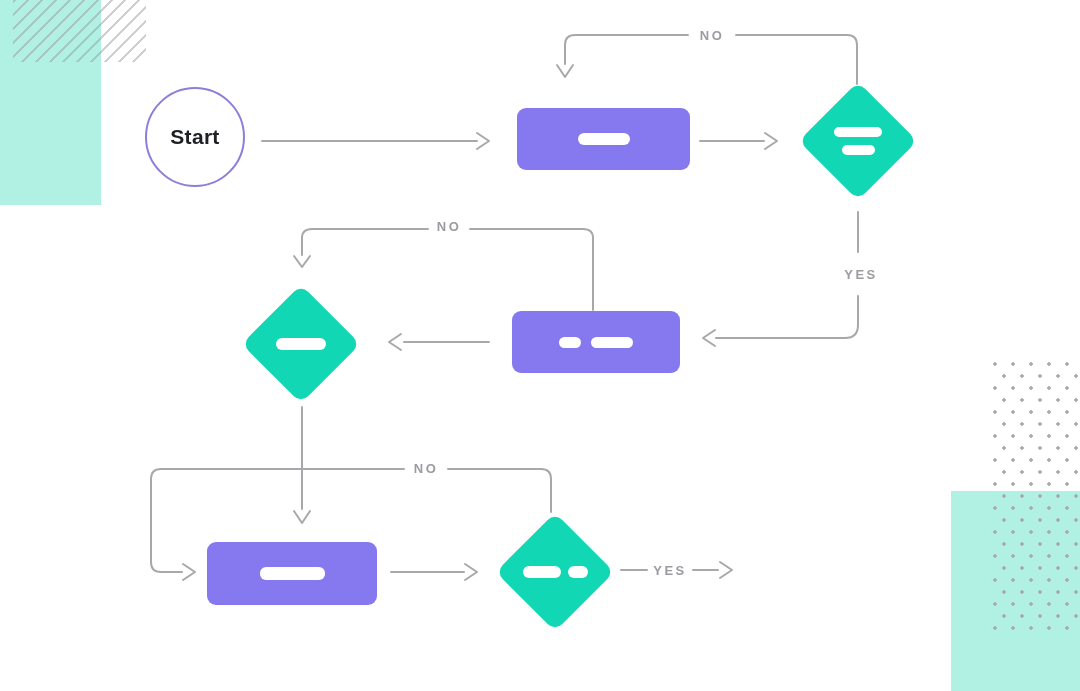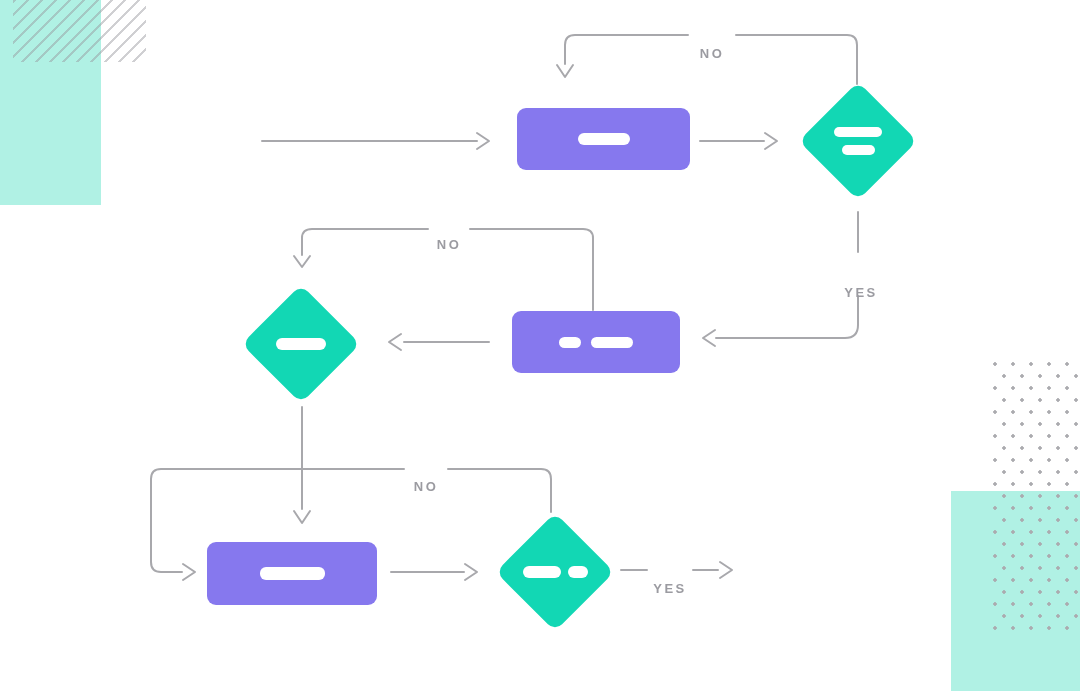--- a/index.html
+++ b/index.html
@@ -27,21 +27,21 @@
   
   svg.connectors{position:absolute;left:0;top:0;z-index:5;}
   svg.connectors path{
     fill:none;stroke:var(--connector,#a8a8ac);stroke-width:2;
     stroke-linecap:round;stroke-linejoin:round;
   }
   
   .edge-label{
     position:absolute;z-index:6;transform:translate(-50%,-50%);
     font-size:13px;font-weight:600;letter-spacing:2.5px;
-    color:var(--edge-label,#9b9ba1);white-space:nowrap;margin-top:18px;
+    color:var(--edge-label,#9b9ba1);white-space:nowrap;
   }
   
   .terminal{
     position:absolute;width:100px;height:100px;border-radius:50%;
     background:#ffffff;border:2px solid var(--terminal-border,#8a7fdb);
     display:flex;align-items:center;justify-content:center;z-index:7;
     box-sizing:border-box;
   }
   .terminal span{
     font-size:21px;font-weight:600;color:var(--terminal-text,#202124);
@@ -120,20 +120,23 @@
       <path d="M720 562 L732 570 L720 578"></path>
     </g>
   </svg>
 
   <span class="edge-label" style="left:712px;top:35px;">NO</span>
   <span class="edge-label" style="left:861px;top:274px;">YES</span>
   <span class="edge-label" style="left:449px;top:226px;">NO</span>
   <span class="edge-label" style="left:426px;top:468px;">NO</span>
   <span class="edge-label" style="left:670px;top:570px;">YES</span>
 
+  <div class="terminal" style="left:145px;top:87px;">
+    <span>Start</span>
+  </div>
 
   <div class="process" style="left:517px;top:108px;width:173px;height:62px;">
     <div class="bar" style="width:52px;height:12px;"></div>
   </div>
 
   <div class="diamond-wrap" style="left:799px;top:82px;">
     <div class="diamond-bg"></div>
     <div class="bar" style="width:48px;height:10px;"></div>
     <div class="bar" style="width:33px;height:10px;"></div>
   </div>

